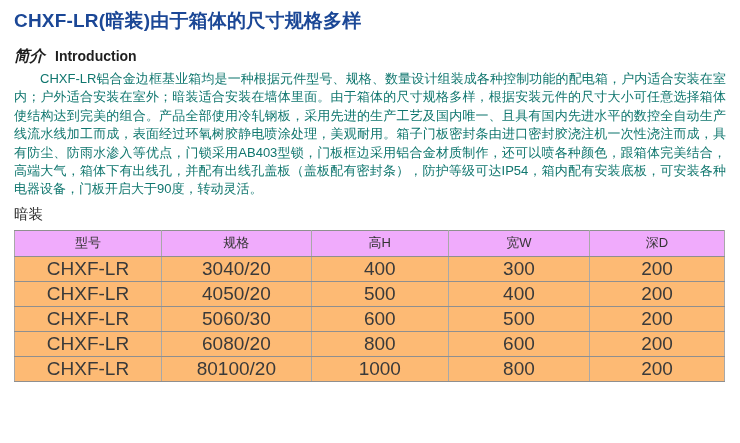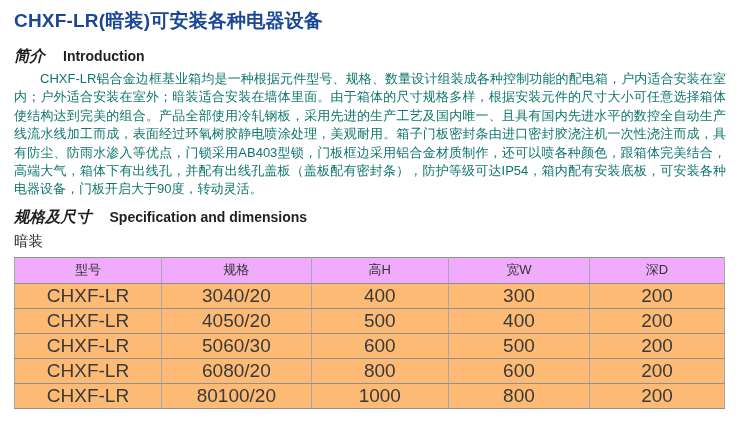--- a/index.html
+++ b/index.html
@@ -26,21 +26,21 @@
     line-height: 17px;
   }
   .section-heading .zh {
     font-size: 15.5px;
     font-weight: 700;
     font-style: italic;
   }
   .section-heading .en {
     font-size: 14px;
     font-weight: 700;
-    margin-left: 18px;
+    margin-left: 10px;
   }
   .intro-heading { margin-top: 13px; }
   .intro-paragraph {
     margin-top: 5px;
     font-size: 13px;
     line-height: 18.4px;
     color: #0f766e;
     text-align: justify;
     text-indent: 2em;
     width: 712px;
@@ -85,31 +85,28 @@
     font-size: 12px;
     color: #3e3e3e;
     line-height: 15px;
   }
 </style>
 </head>
 <body>
 
 <div class="page">
 
-  <h1 class="title">CHXF-LR(暗装)可安装各种电器设备</h1>
+  <h1 class="title">CHXF-LR(暗装)由于箱体的尺寸规格多样</h1>
 
   <div class="section-heading intro-heading">
     <span class="zh">简介</span><span class="en">Introduction</span>
   </div>
 
   <p class="intro-paragraph">CHXF-LR铝合金边框基业箱均是一种根据元件型号、规格、数量设计组装成各种控制功能的配电箱，户内适合安装在室内；户外适合安装在室外；暗装适合安装在墙体里面。由于箱体的尺寸规格多样，根据安装元件的尺寸大小可任意选择箱体使结构达到完美的组合。产品全部使用冷轧钢板，采用先进的生产工艺及国内唯一、且具有国内先进水平的数控全自动生产线流水线加工而成，表面经过环氧树胶静电喷涂处理，美观耐用。箱子门板密封条由进口密封胶浇注机一次性浇注而成，具有防尘、防雨水渗入等优点，门锁采用AB403型锁，门板框边采用铝合金材质制作，还可以喷各种颜色，跟箱体完美结合，高端大气，箱体下有出线孔，并配有出线孔盖板（盖板配有密封条），防护等级可达IP54，箱内配有安装底板，可安装各种电器设备，门板开启大于90度，转动灵活。</p>
 
-  <div class="section-heading spec-heading">
-    <span class="zh">规格及尺寸</span><span class="en">Specification and dimensions</span>
-  </div>
 
   <div class="sub-label">暗装</div>
 
   <table class="spec-table">
     <colgroup>
       <col style="width:20.7%">
       <col style="width:21.1%">
       <col style="width:19.3%">
       <col style="width:19.9%">
       <col style="width:19.0%">

